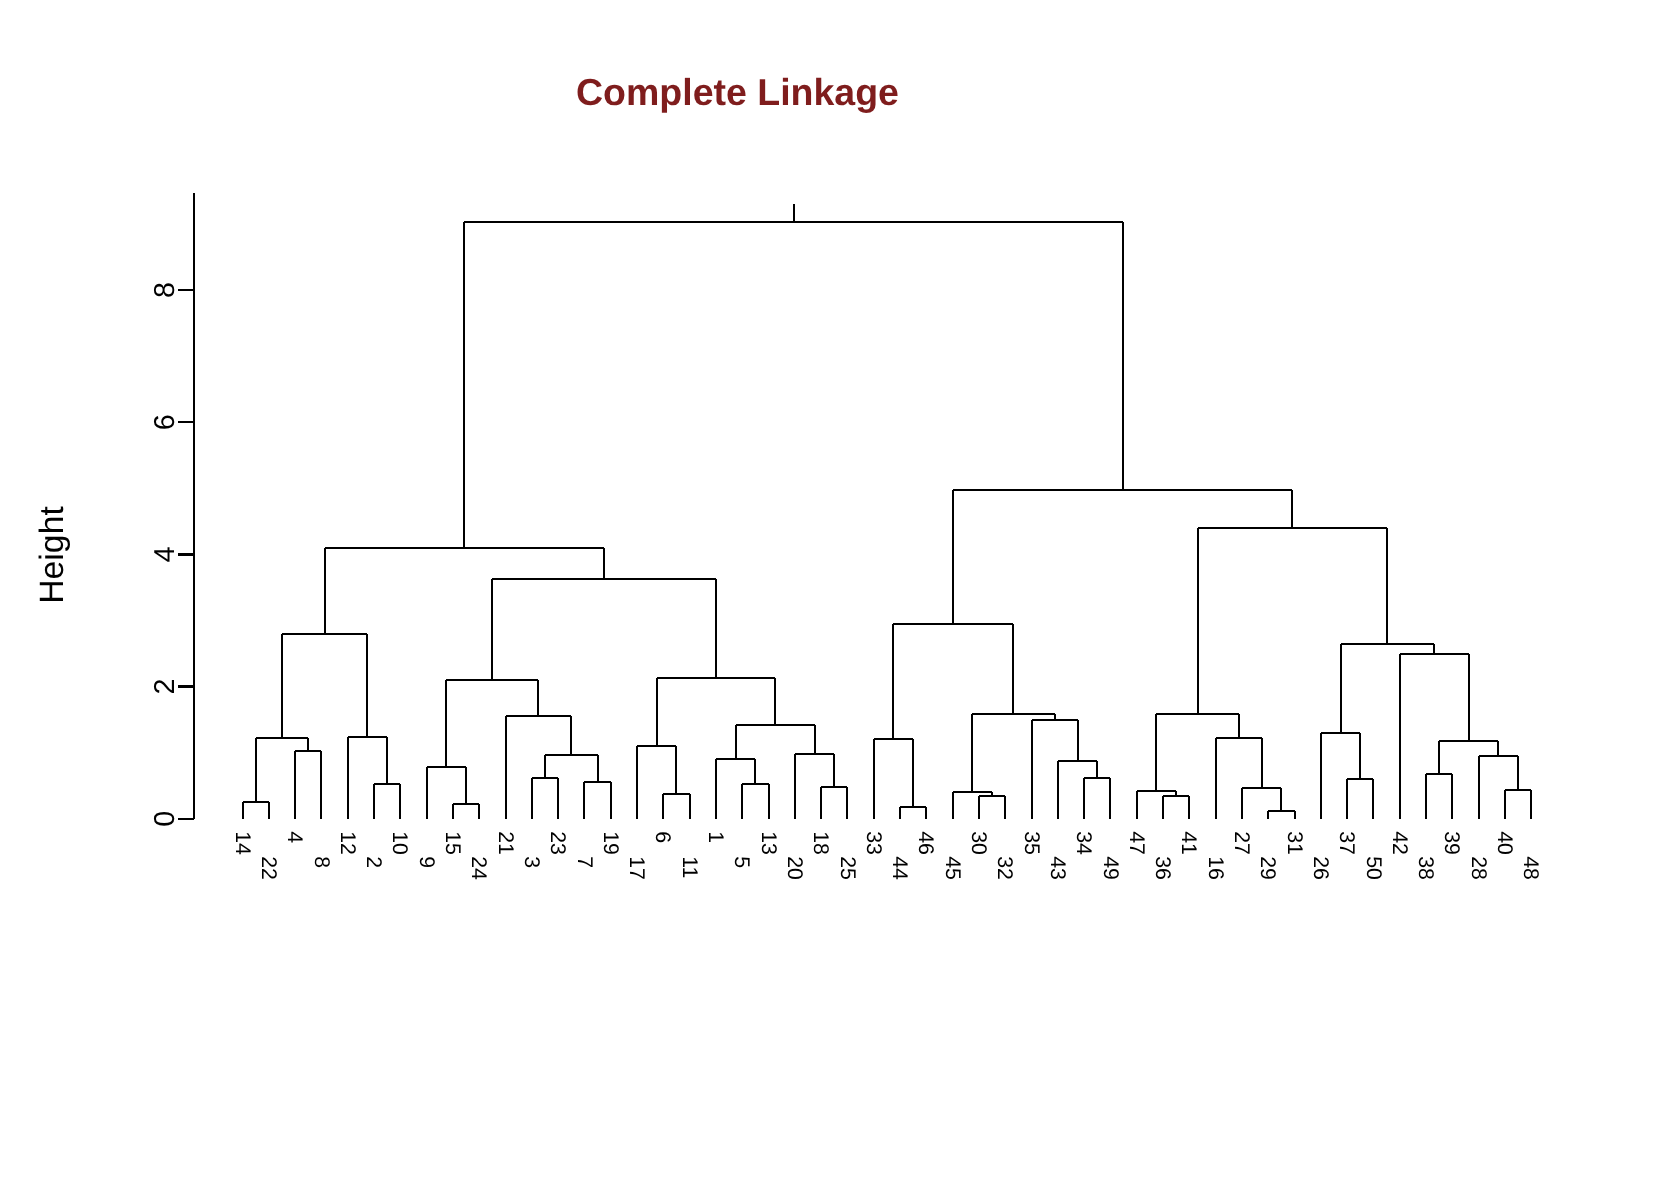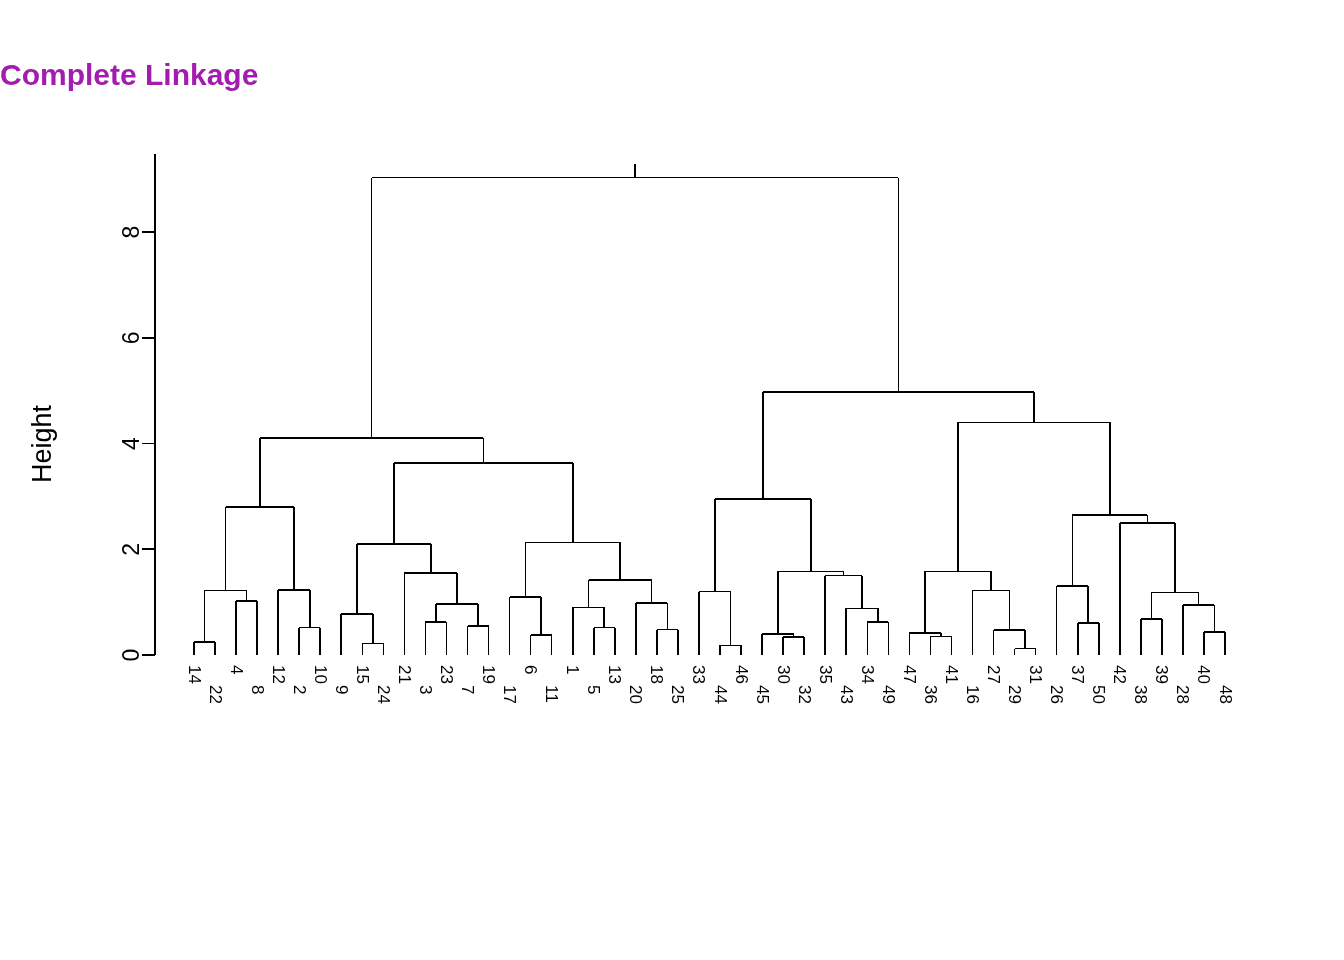--- a/index.html
+++ b/index.html
@@ -1,20 +1,20 @@
 <!DOCTYPE html>
 <html><head>
 <meta charset="utf-8">
 <style>
   html,body{margin:0;padding:0;background:#ffffff;}
   body{width:1344px;height:960px;overflow:hidden;font-family:"Liberation Sans",sans-serif;}
   #root{position:relative;width:1344px;height:960px;background:#ffffff;}
   #plot-title{
-    position:absolute;left:0;top:58px;width:1180px;text-align:left;
-    font-family:"Liberation Sans",sans-serif;font-weight:bold;font-size:30px;color:#a21caf;
+    position:absolute;left:0;top:58px;width:1180px;text-align:center;
+    font-family:"Liberation Sans",sans-serif;font-weight:bold;font-size:30px;color:#7f1d1d;
     letter-spacing:0px;
   }
   #ylabel{
     position:absolute;left:0px;top:0px;
     font-family:"Liberation Sans",sans-serif;font-size:27px;color:#000;
     transform-origin:0 0;
   }
   #ylabel span{display:block;white-space:nowrap;}
   svg{position:absolute;left:0;top:0;}
   .tick-label{font-family:"Liberation Sans",sans-serif;font-size:23px;fill:#000;}

